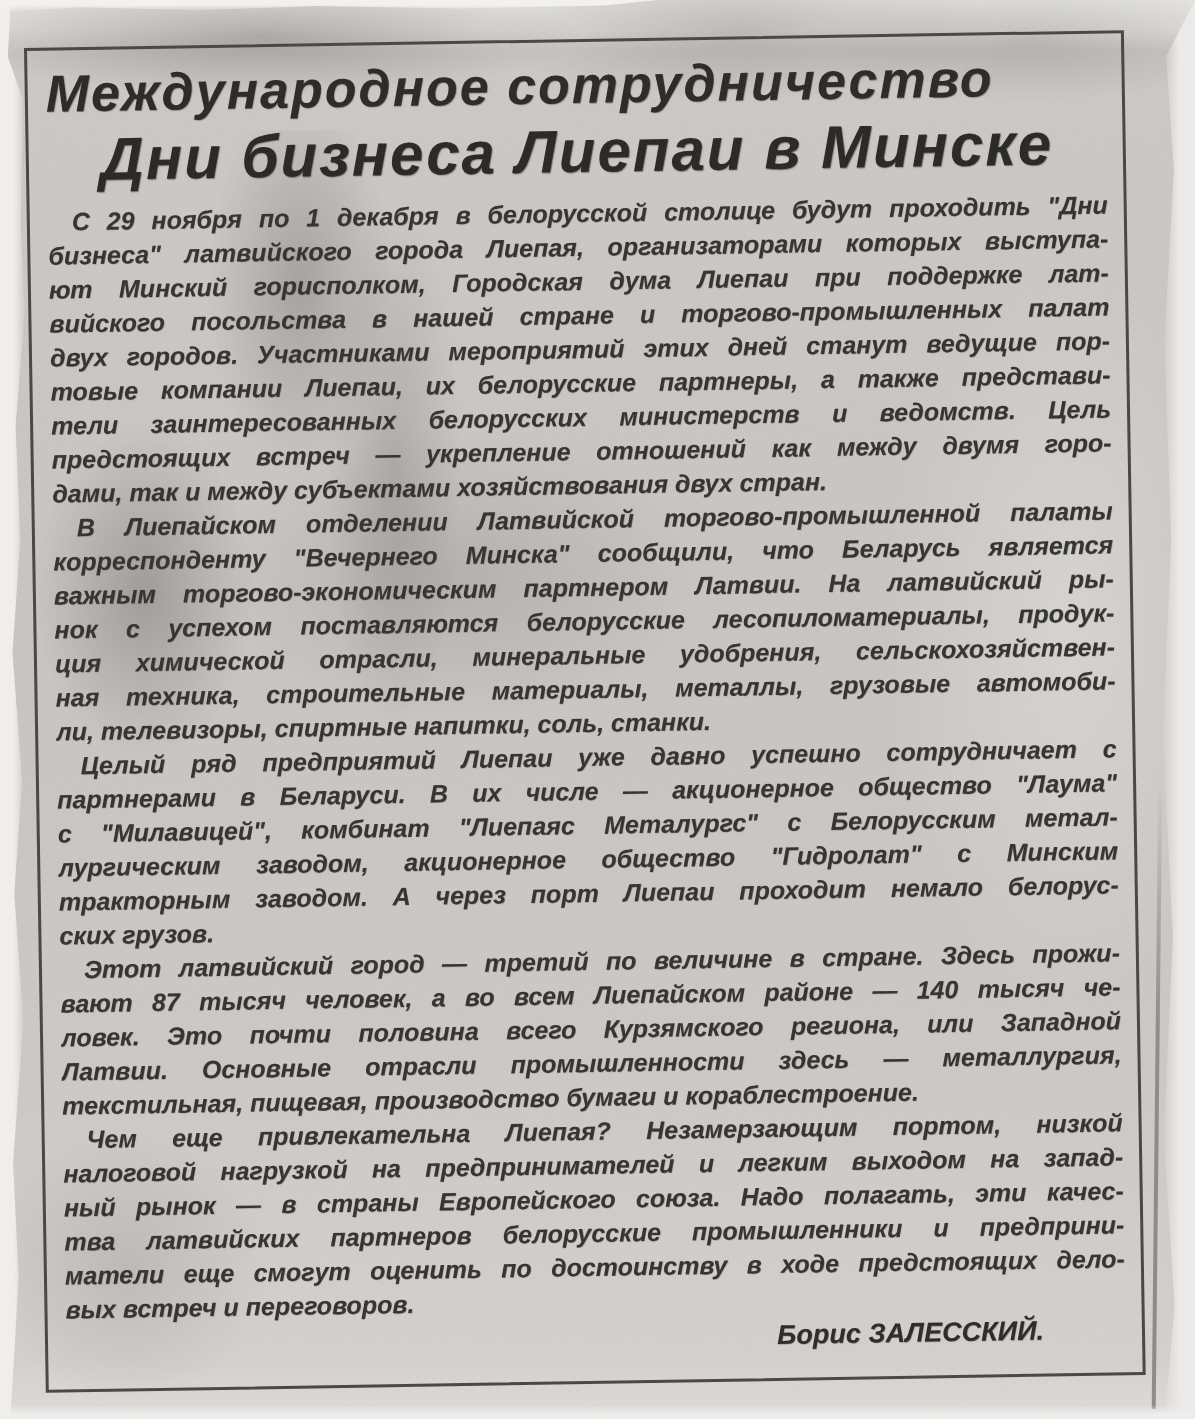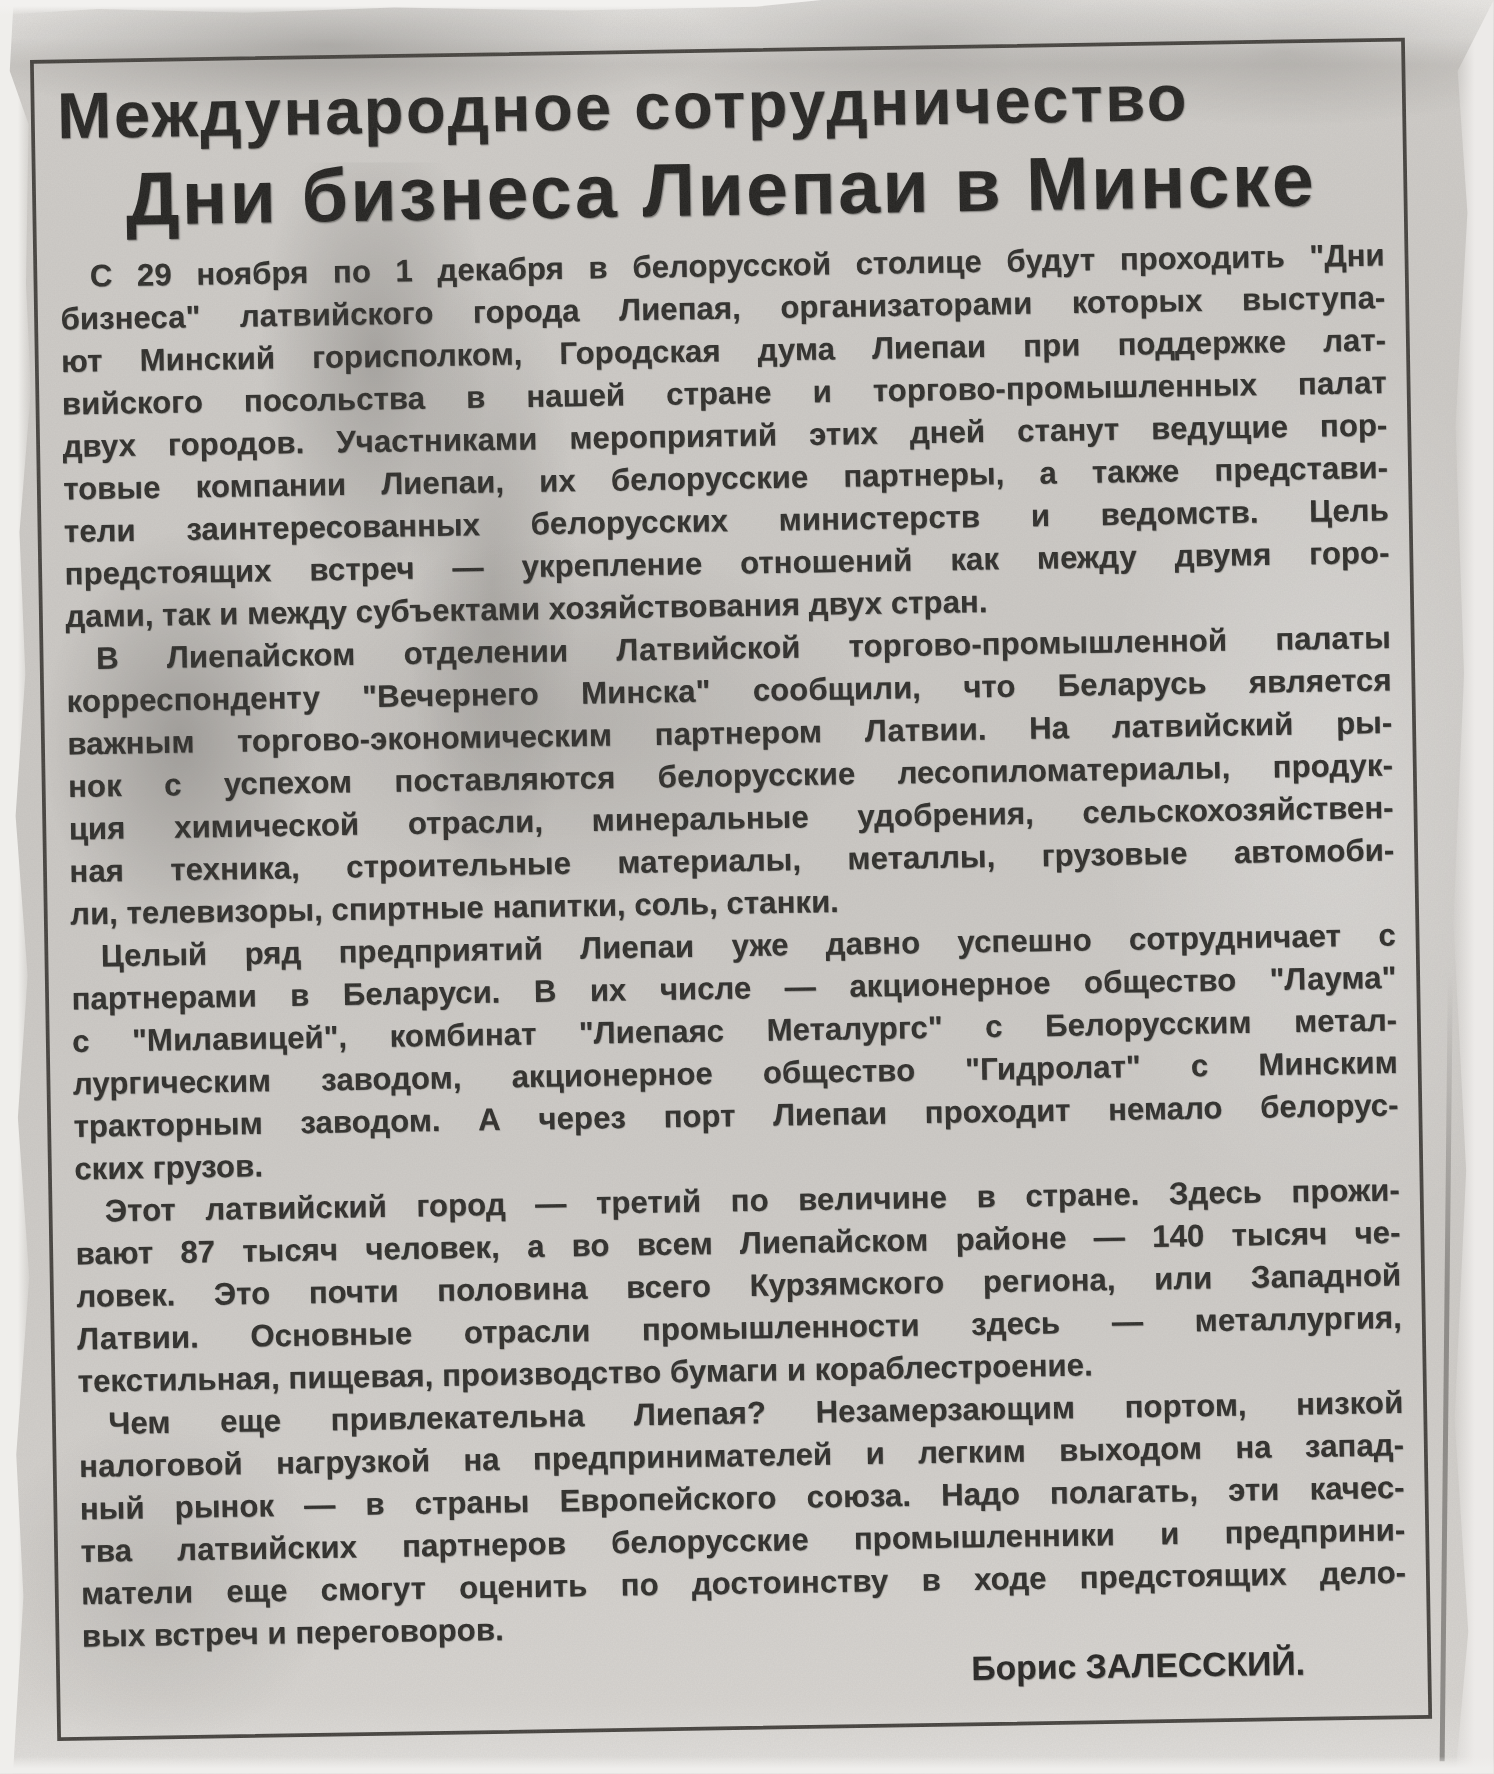--- a/index.html
+++ b/index.html
@@ -3,21 +3,21 @@
 <meta charset="utf-8">
 <style>
   html, body { margin: 0; padding: 0; }
   body {
     width: 1195px; height: 1419px;
     background: #eeedea;
     overflow: hidden;
     font-family: "Liberation Sans", "DejaVu Sans", sans-serif;
     position: relative;
   }
-  .stage { position: absolute; inset: 0; }
+  .stage { position: absolute; inset: 0; font-style: italic; }
 
   
   .paper {
     position: absolute; inset: 0;
     background:
       linear-gradient(to bottom,
         #e9e7e4 0px, #e3e1de 30px, #cfccc8 52px,
         #cbc8c4 45%, #cfccc8 75%, #d7d4d0 96%, #e2e0dd 100%),
       #ccc9c5;
   }

